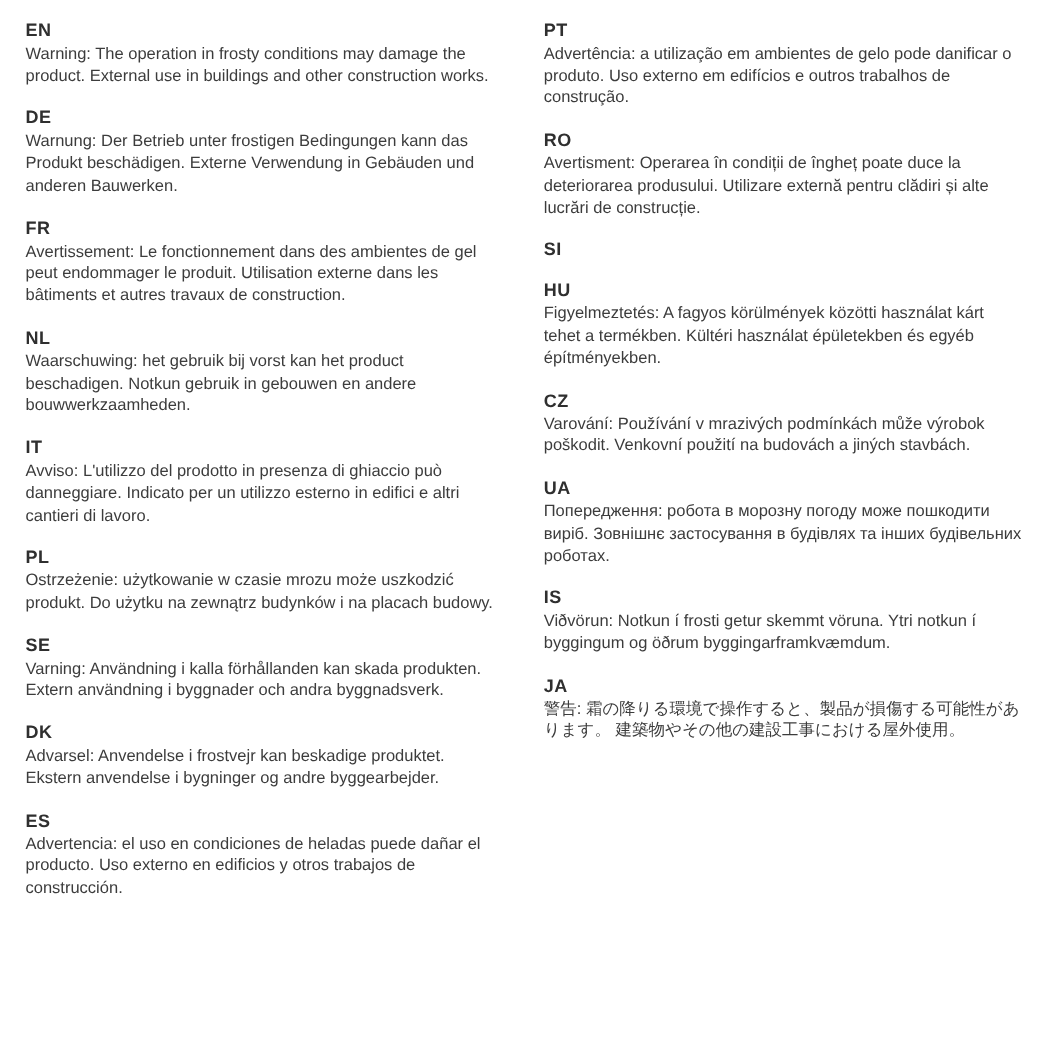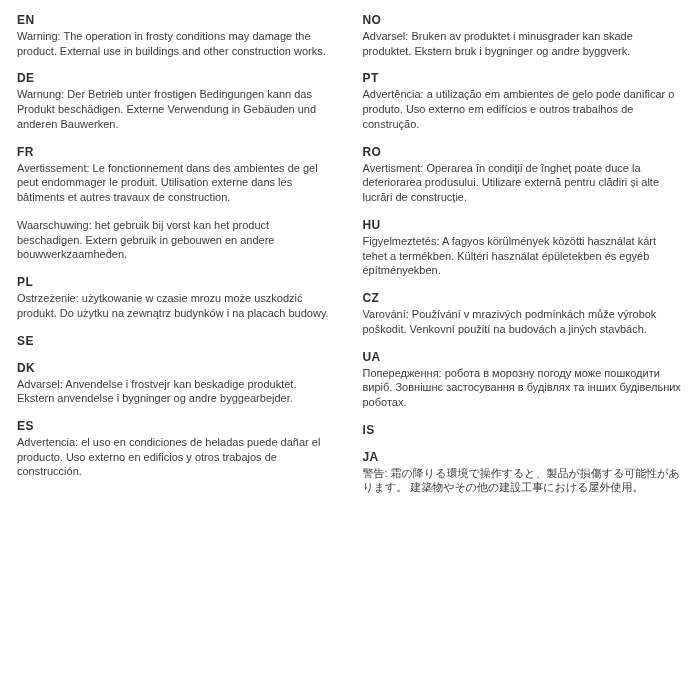--- a/index.html
+++ b/index.html
@@ -56,83 +56,87 @@
         <div class="lang-code">DE</div>
         <div class="lang-text">Warnung: Der Betrieb unter frostigen Bedingungen kann das Produkt beschädigen. Externe Verwendung in Gebäuden und anderen Bauwerken.</div>
       </div>
 
       <div class="lang-block">
         <div class="lang-code">FR</div>
         <div class="lang-text">Avertissement: Le fonctionnement dans des ambientes de gel peut endommager le produit. Utilisation externe dans les bâtiments et autres travaux de construction.</div>
       </div>
 
       <div class="lang-block">
-        <div class="lang-text">Waarschuwing: het gebruik bij vorst kan het product beschadigen. Extern gebruik in gebouwen en andere bouwwerkzaamheden.</div>
+        <div class="lang-code">NL</div>
+        <div class="lang-text">Waarschuwing: het gebruik bij vorst kan het product beschadigen. Notkun gebruik in gebouwen en andere bouwwerkzaamheden.</div>
       </div>
 
+      <div class="lang-block">
+        <div class="lang-code">IT</div>
+        <div class="lang-text">Avviso: L'utilizzo del prodotto in presenza di ghiaccio può danneggiare. Indicato per un utilizzo esterno in edifici e altri cantieri di lavoro.</div>
+      </div>
 
       <div class="lang-block">
         <div class="lang-code">PL</div>
         <div class="lang-text">Ostrzeżenie: użytkowanie w czasie mrozu może uszkodzić produkt. Do użytku na zewnątrz budynków i na placach budowy.</div>
       </div>
 
       <div class="lang-block">
         <div class="lang-code">SE</div>
+        <div class="lang-text">Varning: Användning i kalla förhållanden kan skada produkten. Extern användning i byggnader och andra byggnadsverk.</div>
       </div>
 
       <div class="lang-block">
         <div class="lang-code">DK</div>
         <div class="lang-text">Advarsel: Anvendelse i frostvejr kan beskadige produktet. Ekstern anvendelse i bygninger og andre byggearbejder.</div>
       </div>
 
       <div class="lang-block">
         <div class="lang-code">ES</div>
         <div class="lang-text">Advertencia: el uso en condiciones de heladas puede dañar el producto. Uso externo en edificios y otros trabajos de construcción.</div>
       </div>
 
     </div>
 
     <div class="col">
 
-      <div class="lang-block">
-        <div class="lang-code">NO</div>
-        <div class="lang-text">Advarsel: Bruken av produktet i minusgrader kan skade produktet. Ekstern bruk i bygninger og andre byggverk.</div>
-      </div>
 
       <div class="lang-block">
         <div class="lang-code">PT</div>
         <div class="lang-text">Advertência: a utilização em ambientes de gelo pode danificar o produto. Uso externo em edifícios e outros trabalhos de construção.</div>
       </div>
 
       <div class="lang-block">
         <div class="lang-code">RO</div>
         <div class="lang-text">Avertisment: Operarea în condiții de îngheț poate duce la deteriorarea produsului. Utilizare externă pentru clădiri și alte lucrări de construcție.</div>
       </div>
 
       <div class="lang-block">
+        <div class="lang-code">SI</div>
       </div>
 
       <div class="lang-block">
         <div class="lang-code">HU</div>
         <div class="lang-text">Figyelmeztetés: A fagyos körülmények közötti használat kárt tehet a termékben. Kültéri használat épületekben és egyéb építményekben.</div>
       </div>
 
       <div class="lang-block">
         <div class="lang-code">CZ</div>
         <div class="lang-text">Varování: Používání v mrazivých podmínkách může výrobok poškodit. Venkovní použití na budovách a jiných stavbách.</div>
       </div>
 
 
       <div class="lang-block">
         <div class="lang-code">UA</div>
         <div class="lang-text">Попередження: робота в морозну погоду може пошкодити виріб. Зовнішнє застосування в будівлях та інших будівельних роботах.</div>
       </div>
 
       <div class="lang-block">
         <div class="lang-code">IS</div>
+        <div class="lang-text">Viðvörun: Notkun í frosti getur skemmt vöruna. Ytri notkun í byggingum og öðrum byggingarframkvæmdum.</div>
       </div>
 
       <div class="lang-block">
         <div class="lang-code">JA</div>
         <div class="lang-text">警告: 霜の降りる環境で操作すると、製品が損傷する可能性があります。 建築物やその他の建設工事における屋外使用。</div>
       </div>
 
     </div>
 
   </div>

